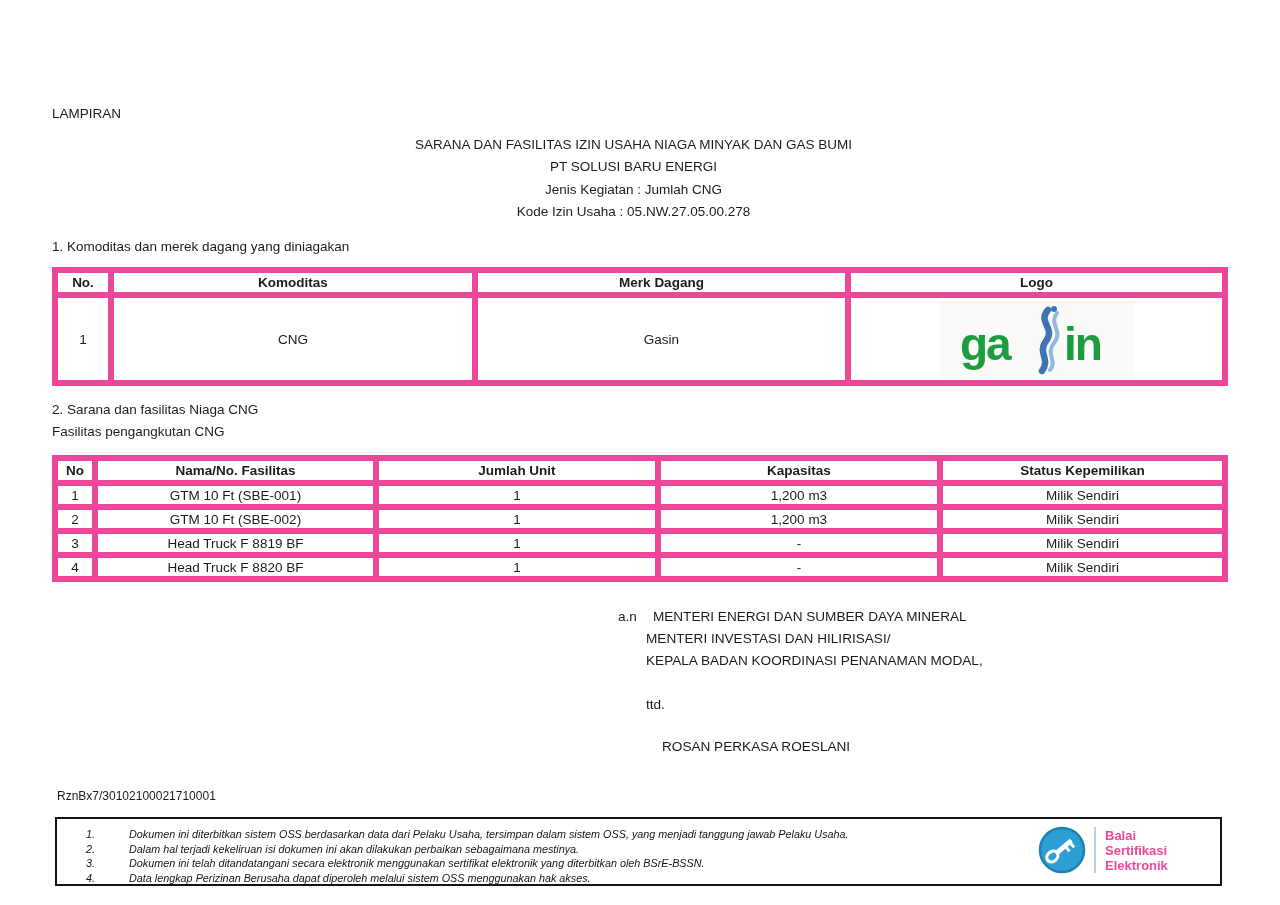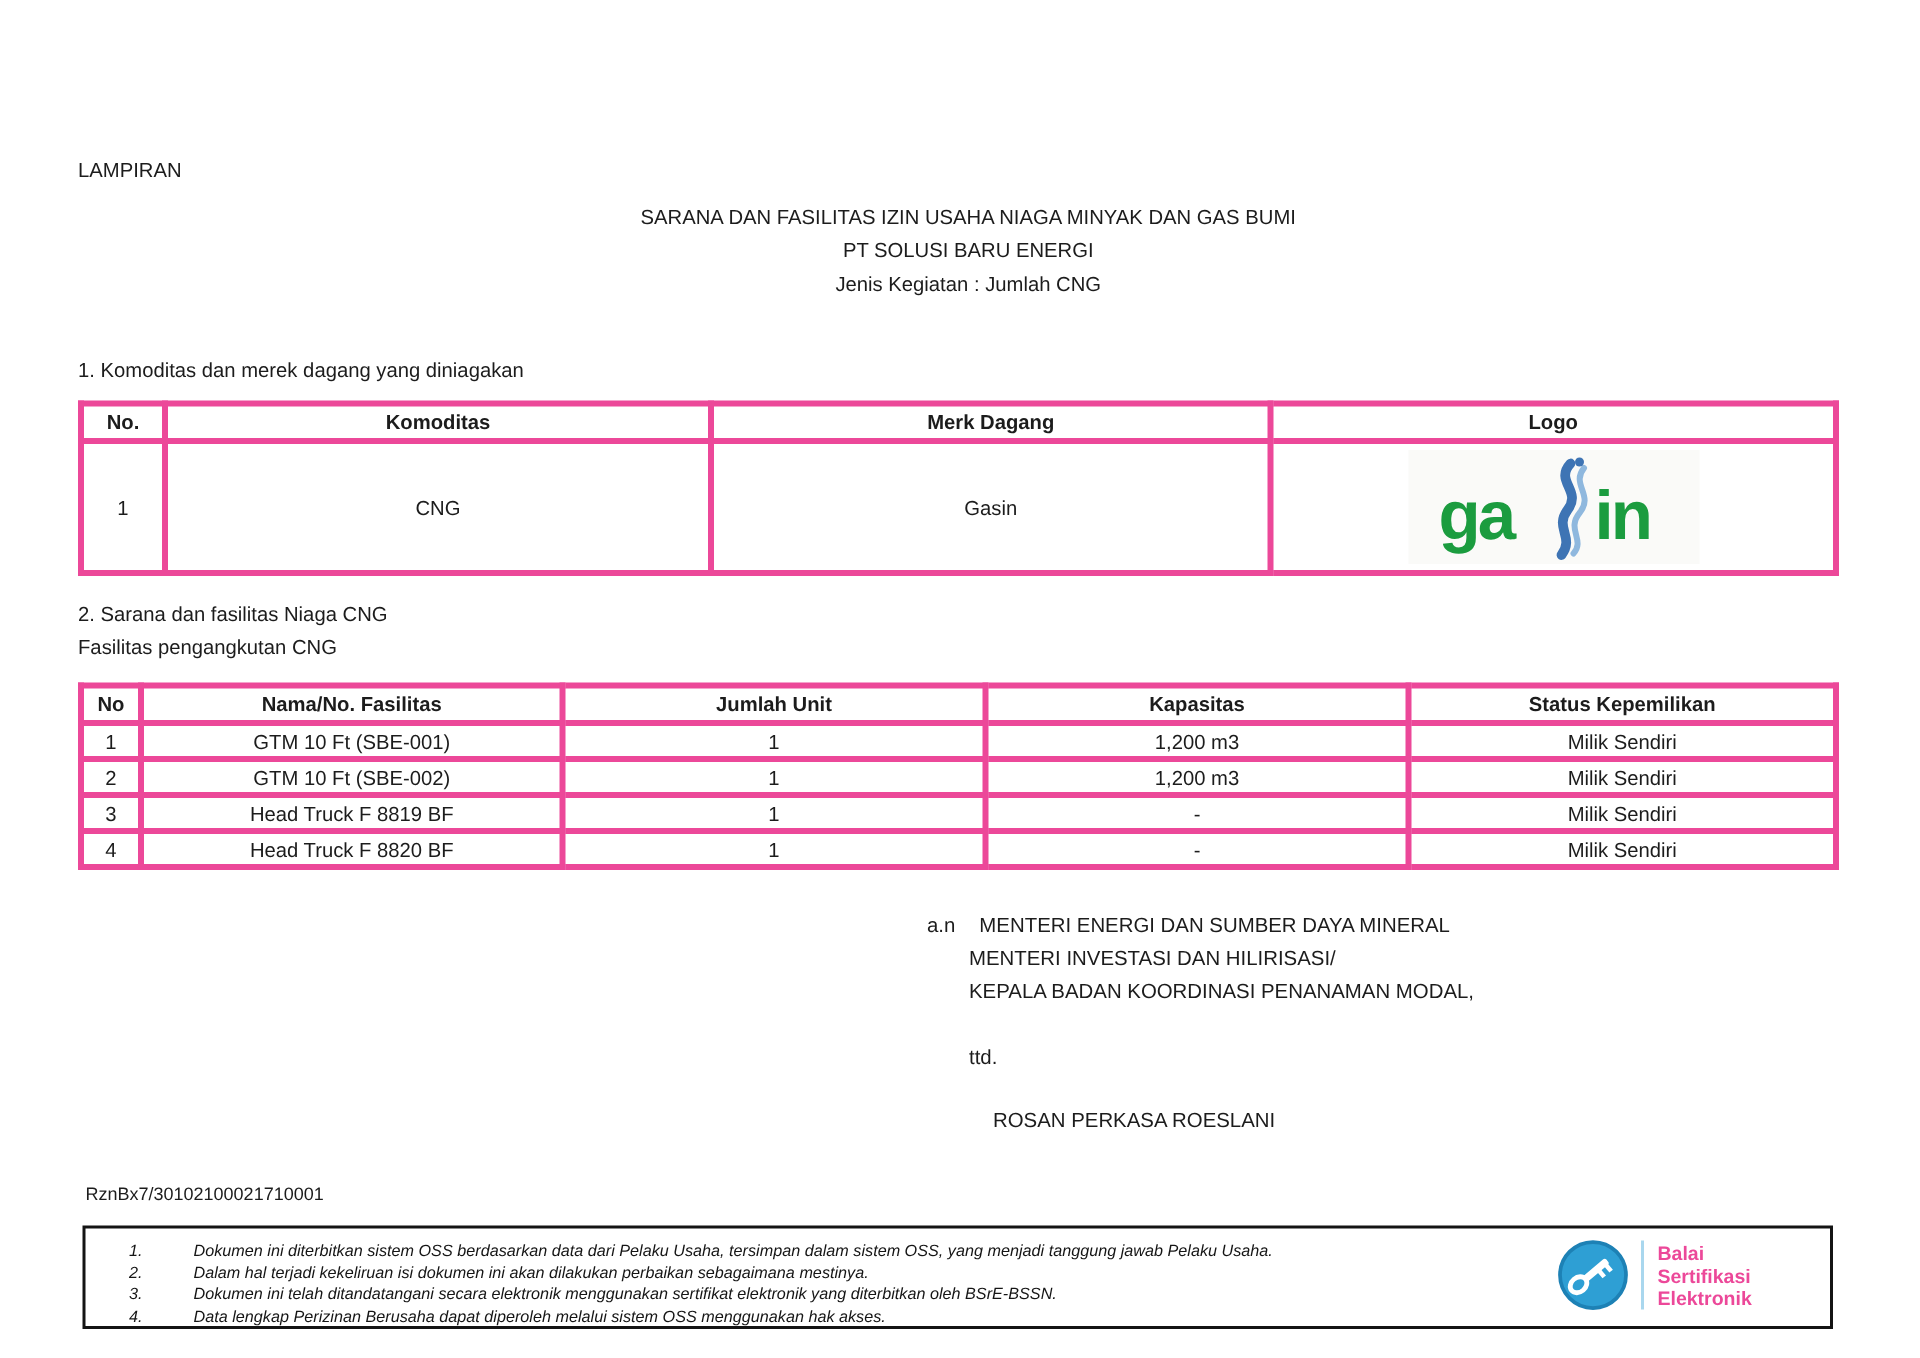--- a/index.html
+++ b/index.html
@@ -9,35 +9,35 @@
     font-family: "Liberation Sans", "DejaVu Sans", sans-serif;
     color: #1c1c1c;
     position: relative;
     overflow: hidden;
   }
   .page { position: absolute; inset: 0; background: #fff; }
 
   .lampiran { position: absolute; left: 52px; top: 106px; font-size: 13.5px; }
 
   .title-block {
-    position: absolute; left: 12px; top: 134px; width: 1267px;
+    position: absolute; left: 0; top: 134px; width: 1267px;
     text-align: center; font-size: 13.5px; line-height: 22.4px;
   }
 
   .sec1-heading { position: absolute; left: 52px; top: 239px; font-size: 13.5px; }
 
   table.doc-table {
     border-collapse: collapse; table-layout: fixed;
     position: absolute; left: 52px; width: 1170px;
     font-size: 13.5px;
   }
   table.t1 { top: 267px; }
   table.t2 { top: 455px; }
   .doc-table th, .doc-table td {
-    border: 4px solid #ec4899;
+    border: 6px solid #ec4899;
     text-align: center; vertical-align: middle;
     overflow: hidden; white-space: nowrap;
   }
   .doc-table th { font-weight: bold; height: 25px; }
   table.t1 td { height: 88px; }
   table.t2 td { height: 24px; }
 
   .logo-cell-inner {
     display: inline-block; background: #fafaf8; padding: 2px 6px; line-height: 0;
   }
@@ -77,20 +77,21 @@
 <body>
 
 <div class="page">
 
   <div class="lampiran">LAMPIRAN</div>
 
   <div class="title-block">
     <div>SARANA DAN FASILITAS IZIN USAHA NIAGA MINYAK DAN GAS BUMI</div>
     <div>PT SOLUSI BARU ENERGI</div>
     <div>Jenis Kegiatan : Jumlah CNG</div>
+    <div>Kode Izin Usaha : 05.NW.27.05.00.278</div>
   </div>
 
   <div class="sec1-heading">1. Komoditas dan merek dagang yang diniagakan</div>
 
   <table class="doc-table t1">
     <colgroup>
       <col style="width:56px">
         <col style="width:364px">
         <col style="width:373px">
         <col style="width:377px">

